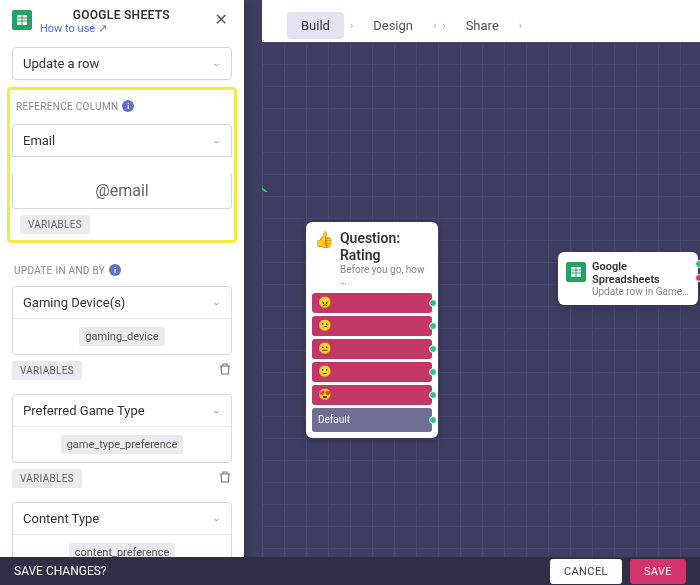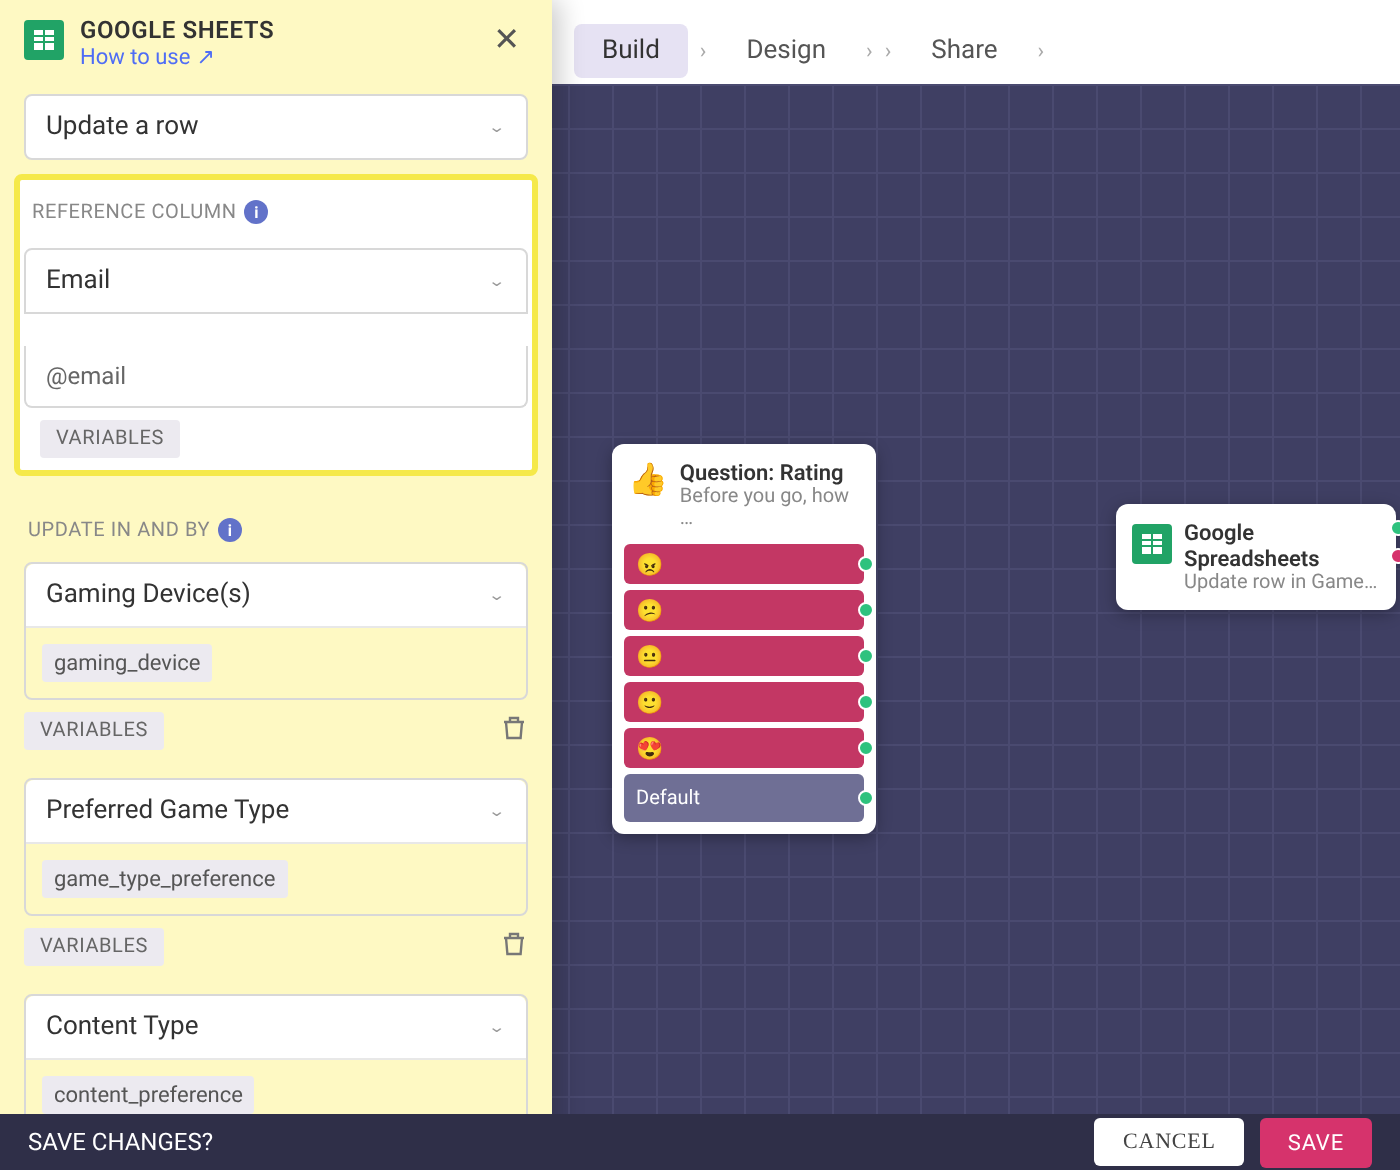--- a/index.html
+++ b/index.html
@@ -11,64 +11,64 @@
 .top-tab { padding: 6px 14px; border-radius: 4px; cursor: pointer; }
 .top-tab.active { background: #e6e2f3; color: #333; }
 .top-sep { color: #aaa; font-size: 11px; }
 
 
 .canvas { position: absolute; top: 42px; left: 262px; right: 0; bottom: 0; background-color: #3f3f63;
   background-image: linear-gradient(#4a4a70 1px, transparent 1px), linear-gradient(90deg, #4a4a70 1px, transparent 1px);
   background-size: 22px 22px; }
 
 
-.sidebar { position: absolute; top: 0; left: 0; width: 276px; height: 585px; background: #fef9c3; display: flex; flex-direction: column; box-shadow: 4px 0 12px rgba(0,0,0,.2); }
+.sidebar { position: absolute; top: 0; left: 0; width: 244px; height: 585px; background: #ffffff; display: flex; flex-direction: column; box-shadow: 4px 0 12px rgba(0,0,0,.2); text-align: center; }
 .sidebar-scroll { flex: 1; overflow-y: auto; padding-bottom: 60px; }
 .sb-header { display: flex; align-items: flex-start; padding: 8px 12px 4px; gap: 8px; }
 .gs-icon { width: 20px; height: 20px; background: #21a366; border-radius: 2px; display: flex; align-items: center; justify-content: center; flex-shrink: 0; margin-top:2px; }
 .gs-icon svg { width: 12px; height: 12px; }
 .sb-title-wrap { flex: 1; }
 .sb-title { font-weight: 600; font-size: 12px; letter-spacing: .3px; color: #333; }
 .sb-howto { color: #4f6df5; font-size: 11px; display:flex; align-items:center; gap:3px; cursor:pointer; }
 .sb-close { color: #555; font-size: 16px; padding: 2px 4px; cursor: pointer; }
 
 .dd { margin: 8px 12px; border: 1px solid #d8d8d8; border-radius: 4px; background:#fff; padding: 8px 10px; display:flex; align-items:center; justify-content:space-between; font-size:13px; color:#333; cursor:pointer; }
 .chev{ font-size:11px; color:#999; transform:scaleY(.7);}
 
 .section-label { font-size: 10px; letter-spacing: .3px; color:#888; padding: 12px 14px 4px; display:flex; align-items:center; gap:4px; }
 .info-ic{ width:12px;height:12px;border-radius:50%;background:#6272c9;color:#fff;font-size:8px;display:inline-flex;align-items:center;justify-content:center; font-weight:bold;}
 .highlight{ outline:3px solid #f5e94a; outline-offset:-2px; border-radius:3px; margin:0 8px 10px; padding-bottom:8px; background:#fff; }
 .highlight .dd, .highlight .txt-in { margin-left:4px; margin-right:4px; }
 .highlight .section-label{ padding-left:8px; }
 
-.txt-in { margin: 2px 12px; border:1px solid #d8d8d8; border-top:none; border-radius:0 0 4px 4px; padding:8px 10px; font-size:12px; color:#666; }
+.txt-in { margin: 2px 12px; border:1px solid #d8d8d8; border-top:none; border-radius:0 0 4px 4px; padding:8px 10px; font-size:16px; color:#666; }
 .dd.joined { border-radius:4px 4px 0 0; margin-bottom:16px;}
 
 .chip-row{ margin: 6px 12px 0; display:flex; align-items:center; justify-content:space-between; }
 .chip{ display:inline-block; padding:4px 8px; background:#eceaf0; font-size:10px; color:#666; letter-spacing:.3px; border-radius:2px; cursor:pointer;}
 .trash{ color:#888; cursor:pointer; }
 
 .block{ margin: 6px 12px 0; border:1px solid #d8d8d8; border-radius:4px; }
 .block .dd{ margin:0; border:none; border-bottom:1px solid #e8e8e8; border-radius:4px 4px 0 0;}
 .block .pill-wrap{ padding:6px 8px 8px; }
 .pill2{ display:inline-block; padding:3px 6px; background:#eceaf0; font-size:11px; color:#555; border-radius:2px;}
 
 
 .savebar{ position:absolute; left:0; right:0; bottom:0; height:28px; background:#2f2f48; display:flex; align-items:center; padding:0 14px; gap:8px; color:#fff; font-size:12px;}
 .savebar .sp{flex:1;}
 .btn{ padding:6px 14px; font-size:11px; letter-spacing:.4px; border-radius:3px; cursor:pointer; border:none;}
-.btn-cancel{ background:#fff; color:#444;font-family:Liberation Serif, serif;}
+.btn-cancel{ background:#fff; color:#444;}
 .btn-save{ background:#d6336c; color:#fff;}
 
 
 .node{ position:absolute; background:#fff; border-radius:6px; box-shadow:0 2px 8px rgba(0,0,0,.3); }
 .node-q{ left:44px; top:180px; width:132px; padding:6px; }
 .node-q .hdr{ display:flex; gap:6px; padding:2px 2px 4px;}
 .thumb{ font-size:16px; }
-.node-q .tt{ font-size:11px; font-weight:600; color:#333; line-height:1.2;}
+.node-q .tt{ font-size:14px; font-weight:600; color:#333; line-height:1.2;}
 .node-q .sub{ font-size:10px; color:#888;}
 .opt{ background:#c33764; height:20px; margin:3px 0; border-radius:3px; display:flex; align-items:center; padding-left:6px; position:relative;}
 .opt .emo{ font-size:11px; }
 .port{ position:absolute; right:-5px; top:50%; transform:translateY(-50%); width:8px;height:8px;border-radius:50%;background:#2ec27e;border:1px solid #fff;}
 .def{ background:#6f6f95; height:24px; margin:3px 0 0; border-radius:3px; display:flex; align-items:center; padding-left:6px; font-size:10px; color:#fff; position:relative;}
 
 .node-g{ left:272px; top:210px; width:140px; padding:8px; display:flex; gap:6px; align-items:flex-start;margin-left:24px;}
 .node-g .tt{ font-size:11px; font-weight:600; color:#333;}
 .node-g .sub{ font-size:10px; color:#888;}
 .node-g .gport{ position:absolute; right:-5px; width:8px;height:8px;border-radius:50%;border:1px solid #fff;}

